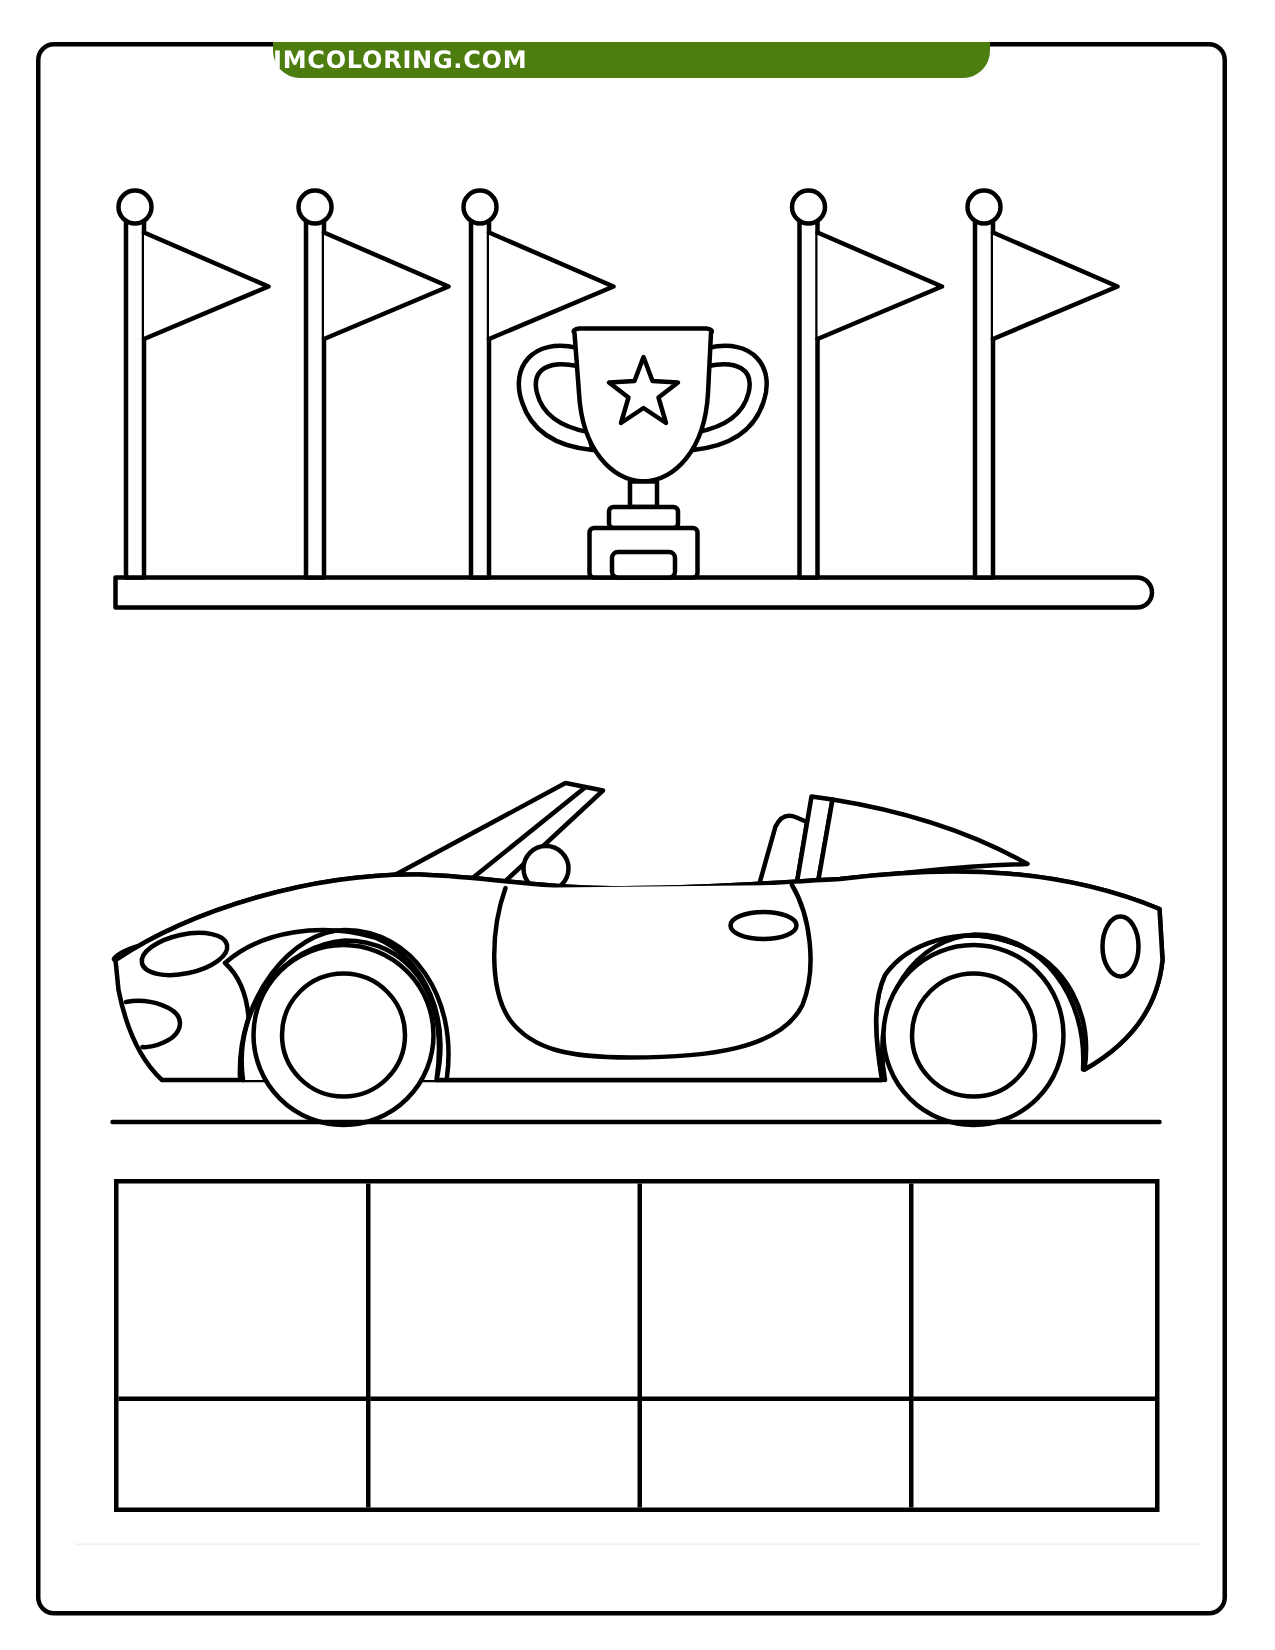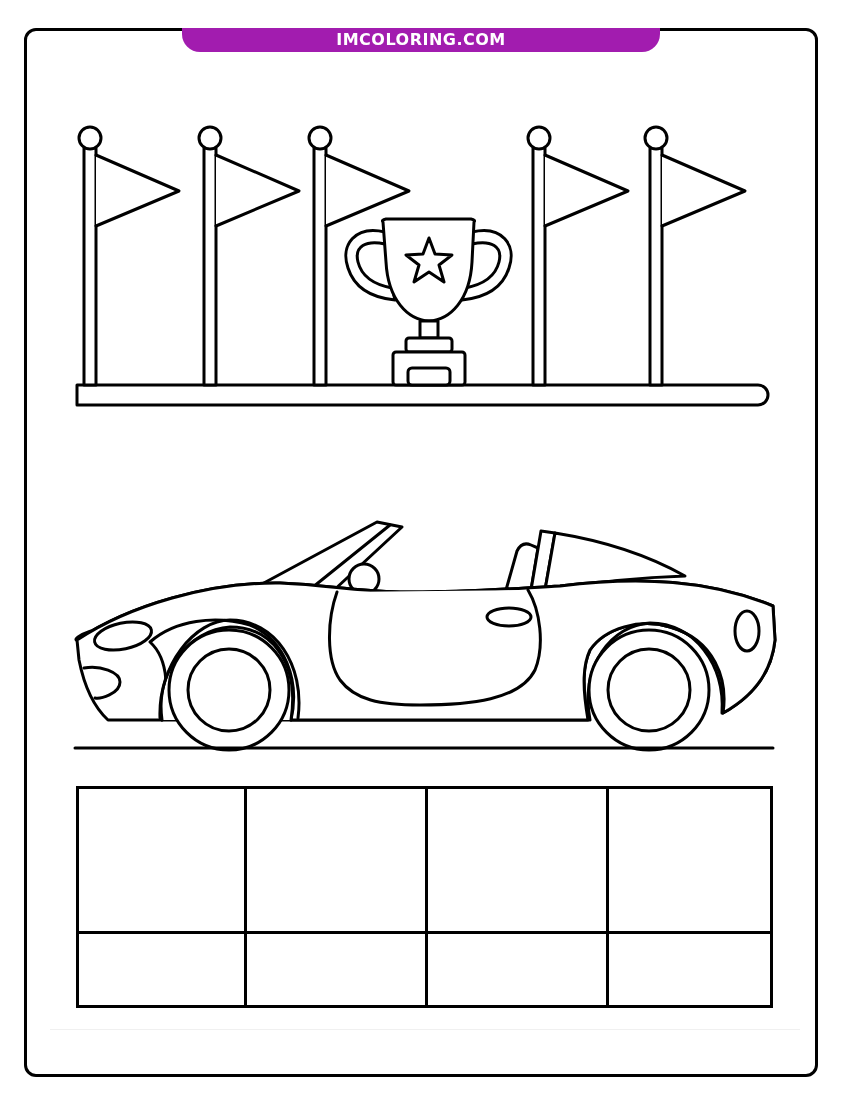--- a/index.html
+++ b/index.html
@@ -1,18 +1,18 @@
 <!DOCTYPE html>
 <html><head>
   <meta charset="utf-8">
   <style>
     html, body { margin: 0; padding: 0; background: #ffffff; }
     body { width: 850px; height: 1100px; position: relative; overflow: hidden; font-family: "DejaVu Sans", sans-serif; }
     .frame { position: absolute; left: 24px; top: 28px; width: 794px; height: 1049px; border: 3px solid #000; border-radius: 12px; box-sizing: border-box; }
-    .banner { position: absolute; left: 182px; top: 28px; width: 478px; height: 24px; background: #a21caf; border-radius: 0 0 18px 18px; display: flex; align-items: center; justify-content: center; }
+    .banner { position: absolute; left: 182px; top: 28px; width: 478px; height: 24px; background: #4d7c0f; border-radius: 0 0 18px 18px; display: flex; align-items: center; }
     .banner-text { color: #ffffff; font-family: "DejaVu Sans", sans-serif; font-weight: bold; font-size: 16px; letter-spacing: 0.5px; line-height: 1; }
     svg.art { position: absolute; left: 0; top: 0; }
     .grid { position: absolute; left: 76px; top: 786px; width: 697px; height: 222px; border: 3px solid #000; box-sizing: border-box; display: grid; grid-template-columns: 168px 181px 181px 1fr; grid-template-rows: 145px 1fr; }
     .cell { border-right: 3px solid #000; border-bottom: 3px solid #000; }
     .cell.last-col { border-right: none; }
     .cell.last-row { border-bottom: none; }
     .faint-line { position: absolute; left: 50px; top: 1029px; width: 750px; height: 1px; background: #f0f0f0; }
   </style>
 </head>
 <body>

